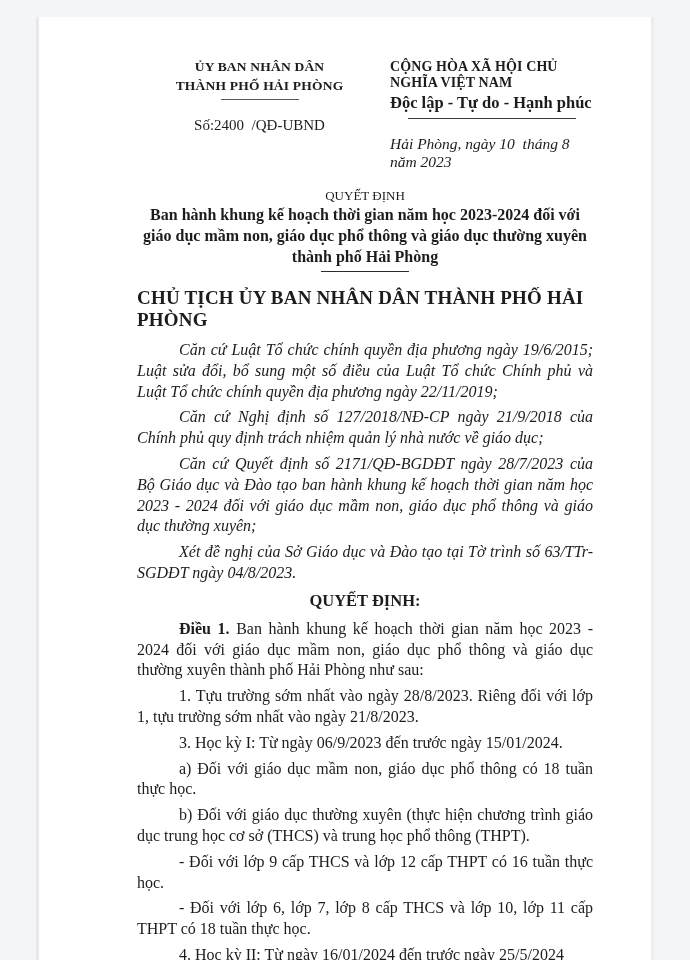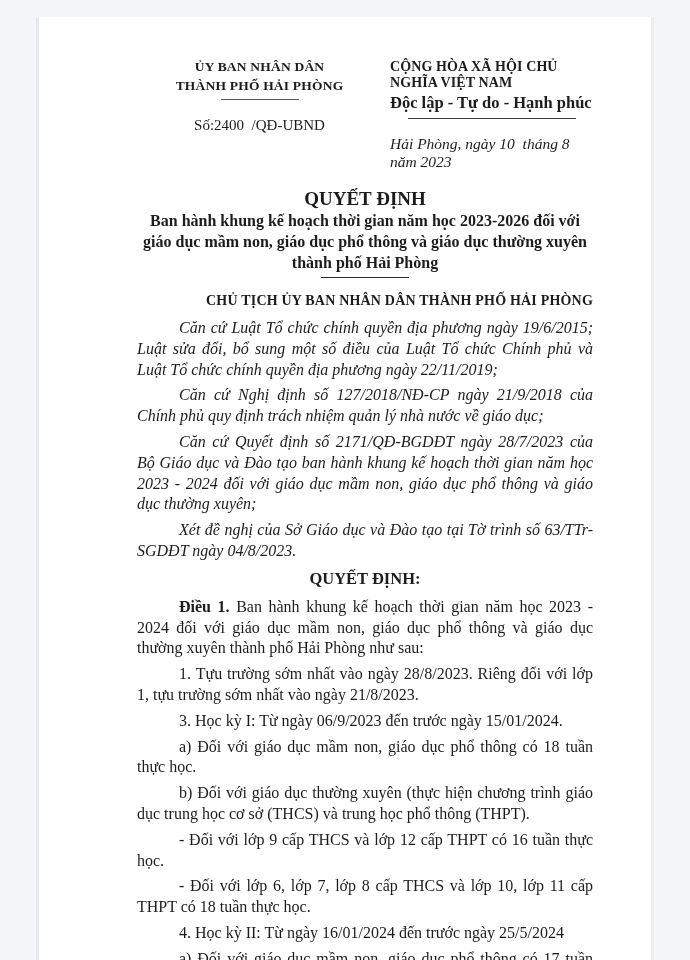--- a/index.html
+++ b/index.html
@@ -31,26 +31,26 @@
   .rule-issuer { width: 78px; }
   .doc-number { font-size: 15px; margin-top: 17px; white-space: pre-wrap; }
 
   .national-line1 { font-weight: bold; font-size: 14px; letter-spacing: .1px; }
   .national-line2 { font-weight: bold; font-size: 16.5px; margin-top: 2px; }
   .rule-motto { width: 168px; border-top: 1.5px solid #3a3a3c; }
   .dateline { font-style: italic; font-size: 15.5px; margin-top: 16px; white-space: pre-wrap; }
 
   
   .title-block { text-align: center; margin-top: 17px; }
-  .title-heading { font-weight: bold; font-size: 19px; }
+  .title-heading { font-weight: normal; font-size: 13px; }
   .title-line { font-weight: bold; font-size: 16px; line-height: 21px; }
   .title-line:first-of-type { margin-top: 3px; }
   .rule-title { width: 88px; border-top: 1.5px solid #2c2c2e; margin-top: 4px; }
 
-  .authority { text-align: right; font-weight: bold; font-size: 14px; margin-top: 15px; letter-spacing: .2px; }
+  .authority { text-align: left; font-weight: bold; font-size: 19px; margin-top: 15px; letter-spacing: .2px; }
 
   
   .body-text { margin-top: 9px; }
   .p {
     font-size: 16px;
     line-height: 20.8px;
     text-align: justify;
     text-indent: 42px;
     margin-bottom: 5px;
     font-family: Liberation Serif, serif;
@@ -89,21 +89,21 @@
       <div class="header-right">
         <div class="national-line1">CỘNG HÒA XÃ HỘI CHỦ NGHĨA VIỆT NAM</div>
         <div class="national-line2">Độc lập - Tự do - Hạnh phúc</div>
         <div class="rule rule-motto"></div>
         <div class="dateline">Hải Phòng, ngày 10  tháng 8    năm 2023</div>
       </div>
     </div>
 
     <div class="title-block">
       <div class="title-heading">QUYẾT ĐỊNH</div>
-      <div class="title-line">Ban hành khung kế hoạch thời gian năm học 2023-2026 đối với</div>
+      <div class="title-line">Ban hành khung kế hoạch thời gian năm học 2023-2024 đối với</div>
       <div class="title-line">giáo dục mầm non, giáo dục phổ thông và giáo dục thường xuyên</div>
       <div class="title-line">thành phố Hải Phòng</div>
       <div class="rule rule-title"></div>
     </div>
 
     <div class="authority">CHỦ TỊCH ỦY BAN NHÂN DÂN THÀNH PHỐ HẢI PHÒNG</div>
 
     <div class="body-text">
       <p class="p italic">Căn cứ Luật Tổ chức chính quyền địa phương ngày 19/6/2015; Luật sửa đổi, bổ sung một số điều của Luật Tổ chức Chính phủ và Luật Tổ chức chính quyền địa phương ngày 22/11/2019;</p>
       <p class="p italic">Căn cứ Nghị định số 127/2018/NĐ-CP ngày 21/9/2018 của Chính phủ quy định trách nhiệm quản lý nhà nước về giáo dục;</p>

